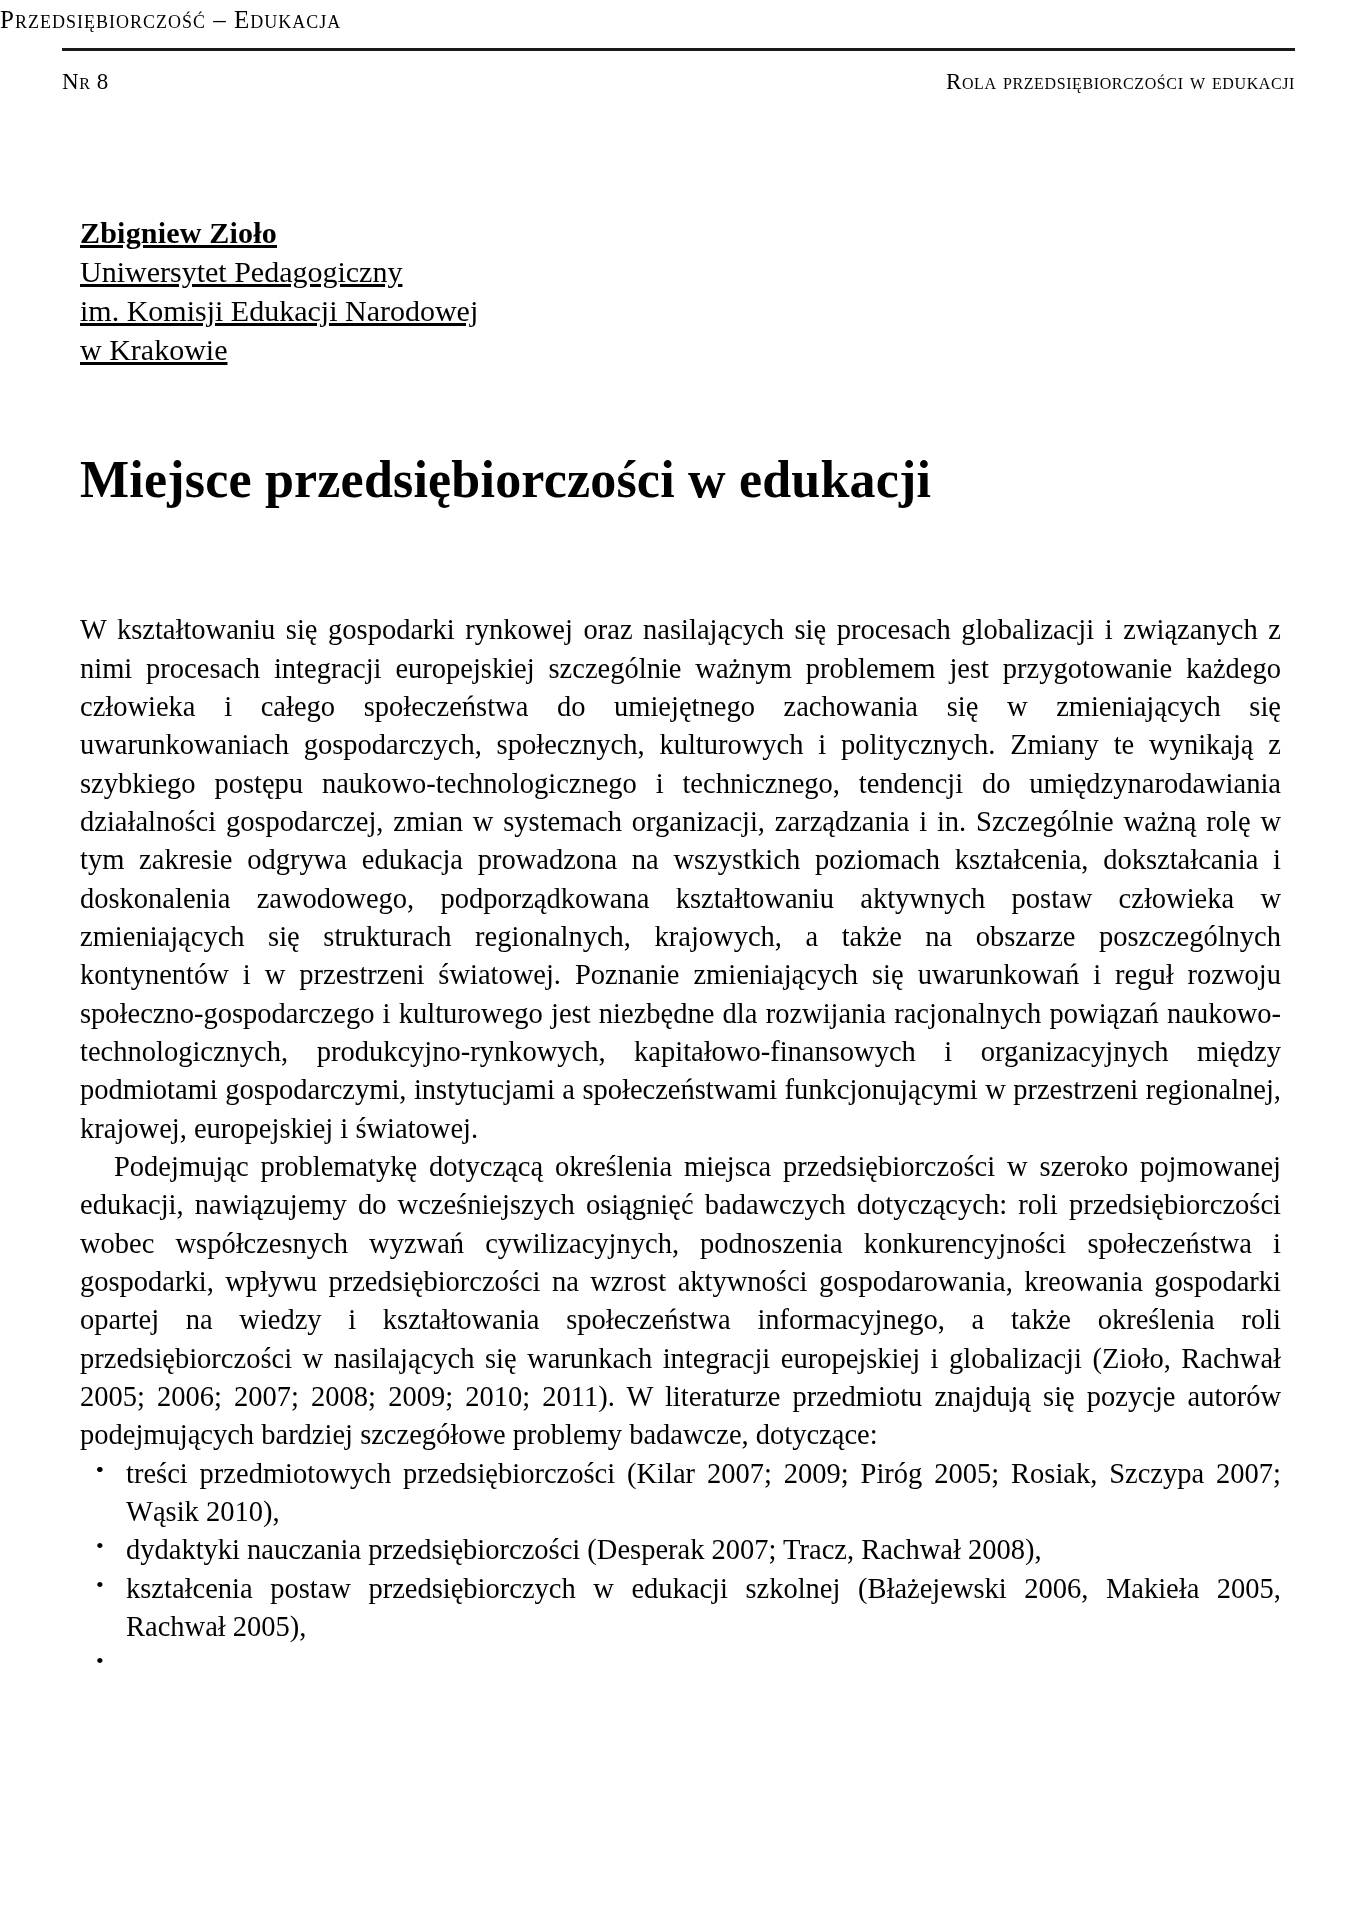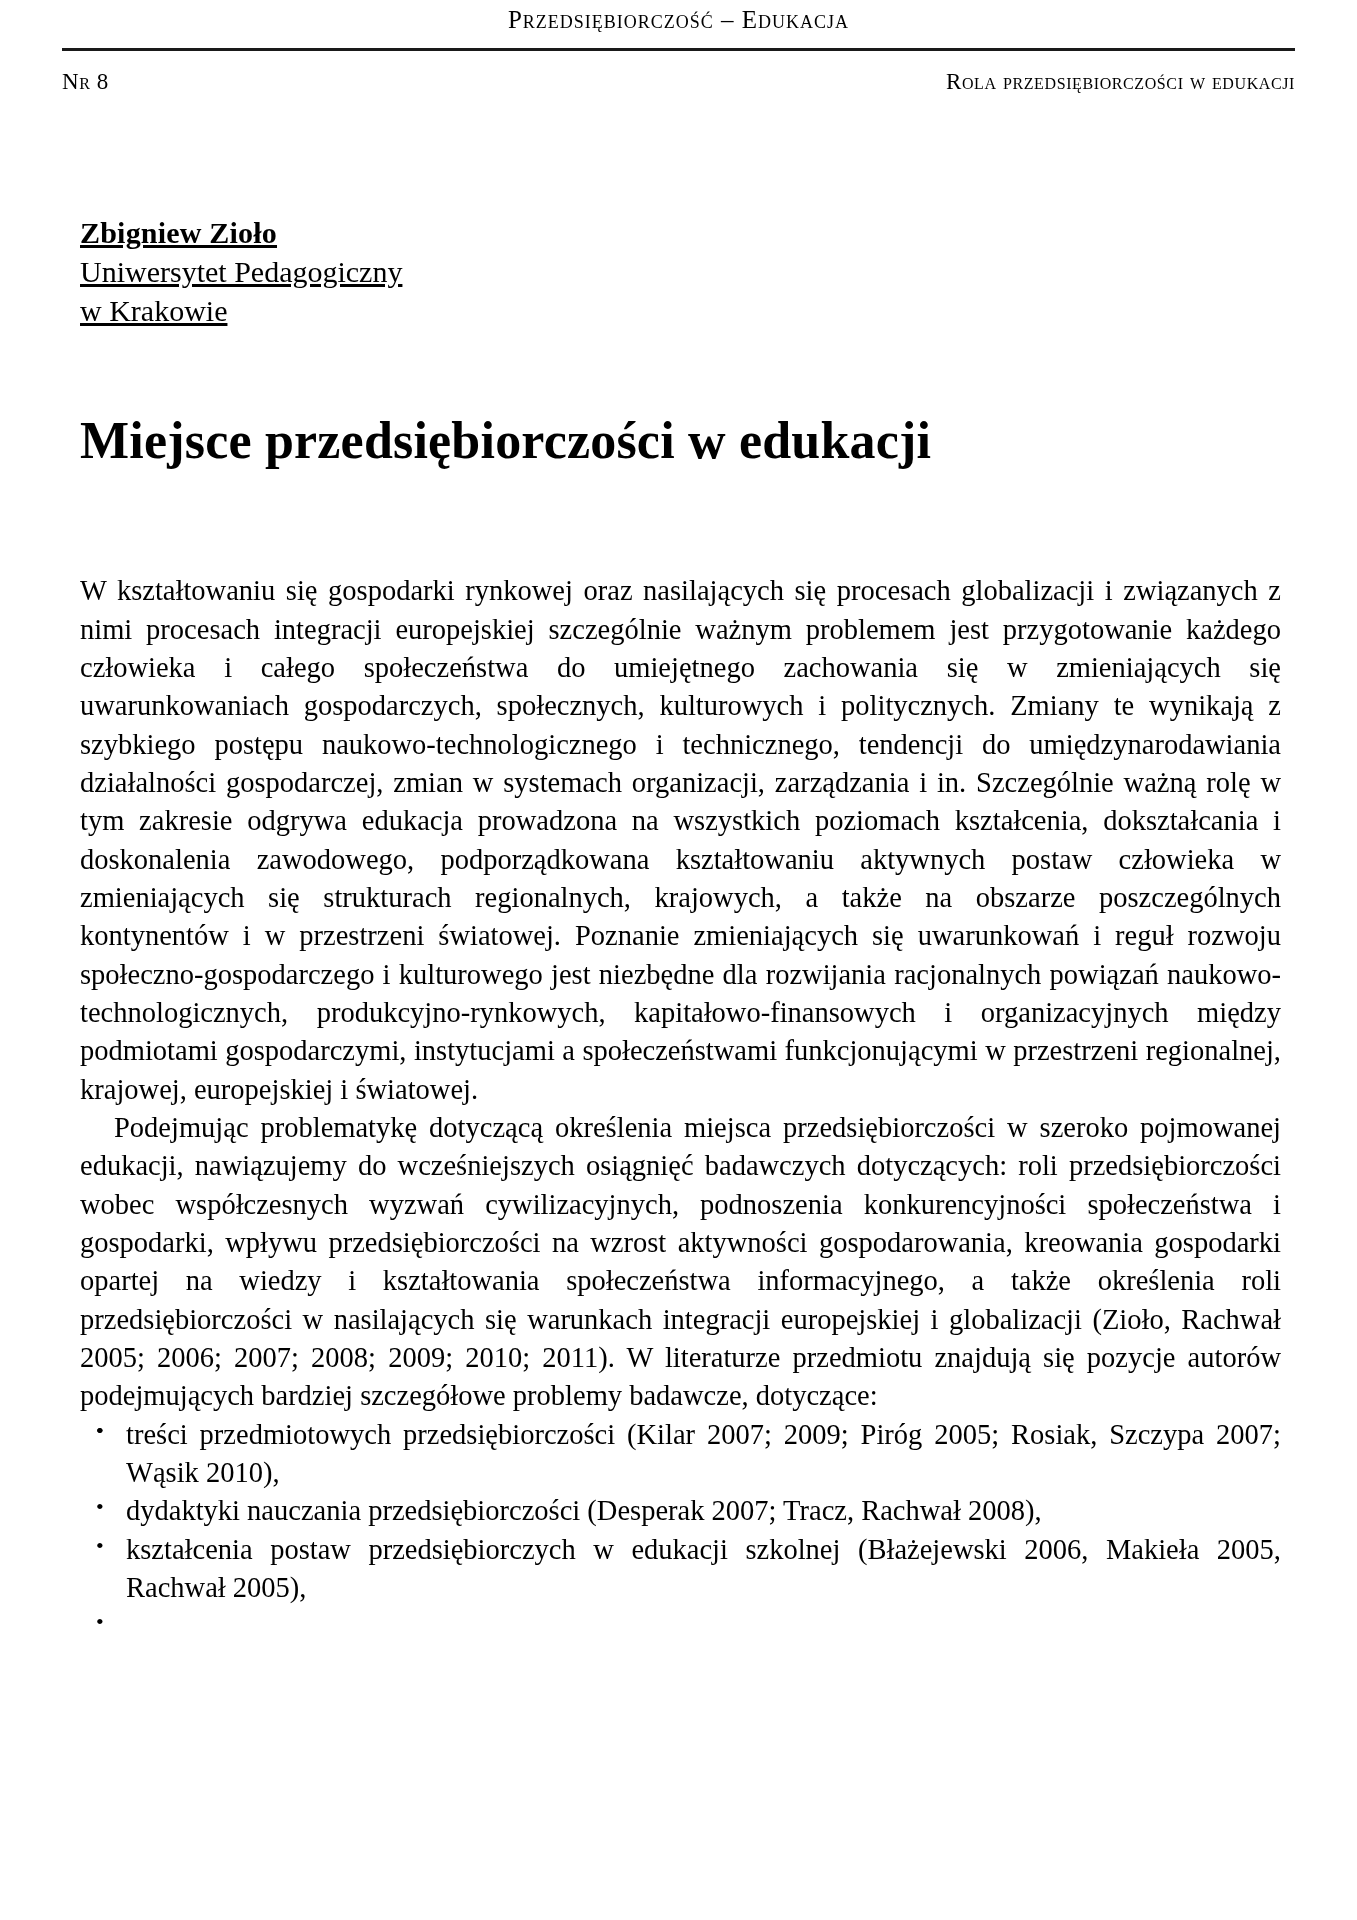--- a/index.html
+++ b/index.html
@@ -19,21 +19,21 @@
   .page {
     width: 1357px;
     height: 1920px;
     box-sizing: border-box;
     padding: 0;
     position: relative;
   }
 
   
   .running-head {
-    text-align: center;
+    text-align: left;
     font-size: 25px;
     letter-spacing: 1.0px;
     padding-top: 6px;
     font-variant: small-caps;
     font-family: "Liberation Serif", "DejaVu Serif", serif;
   }
   .rule {
     border: none;
     border-top: 3px solid #1a1a1a;
     margin: 14px 62px 0 62px;
@@ -124,20 +124,21 @@
   <hr class="rule">
 
   <div class="folio-row">
     <div class="folio-left">Nr 8</div>
     <div class="folio-right">Rola przedsiębiorczości w edukacji</div>
   </div>
 
   <div class="author-block">
     <div class="author-name">Zbigniew Zioło</div>
     <div class="author-affil">Uniwersytet Pedagogiczny</div>
+    <div class="author-affil">im. Komisji Edukacji Narodowej</div>
     <div class="author-affil">w Krakowie</div>
   </div>
 
   <h1 class="doc-title">Miejsce przedsiębiorczości w edukacji</h1>
 
   <div class="body-text">
     <p>W kształtowaniu się gospodarki rynkowej oraz nasilających się procesach globalizacji i związanych z nimi procesach integracji europejskiej szczególnie ważnym problemem jest przygotowanie każdego człowieka i całego społeczeństwa do umiejętnego zachowania się w zmieniających się uwarunkowaniach gospodarczych, społecznych, kulturowych i politycznych. Zmiany te wynikają z szybkiego postępu naukowo-technologicznego i technicznego, tendencji do umiędzynarodawiania działalności gospodarczej, zmian w systemach organizacji, zarządzania i in. Szczególnie ważną rolę w tym zakresie odgrywa edukacja prowadzona na wszystkich poziomach kształcenia, dokształcania i doskonalenia zawodowego, podporządkowana kształtowaniu aktywnych postaw człowieka w zmieniających się strukturach regionalnych, krajowych, a także na obszarze poszczególnych kontynentów i w przestrzeni światowej. Poznanie zmieniających się uwarunkowań i reguł rozwoju społeczno-gospodarczego i kulturowego jest niezbędne dla rozwijania racjonalnych powiązań naukowo-technologicznych, produkcyjno-rynkowych, kapitałowo-finansowych i organizacyjnych między podmiotami gospodarczymi, instytucjami a społeczeństwami funkcjonującymi w przestrzeni regionalnej, krajowej, europejskiej i światowej.</p>
     <p class="indent">Podejmując problematykę dotyczącą określenia miejsca przedsiębiorczości w szeroko pojmowanej edukacji, nawiązujemy do wcześniejszych osiągnięć badawczych dotyczących: roli przedsiębiorczości wobec współczesnych wyzwań cywilizacyjnych, podnoszenia konkurencyjności społeczeństwa i gospodarki, wpływu przedsiębiorczości na wzrost aktywności gospodarowania, kreowania gospodarki opartej na wiedzy i kształtowania społeczeństwa informacyjnego, a także określenia roli przedsiębiorczości w nasilających się warunkach integracji europejskiej i globalizacji (Zioło, Rachwał 2005; 2006; 2007; 2008; 2009; 2010; 2011). W literaturze przedmiotu znajdują się pozycje autorów podejmujących bardziej szczegółowe problemy badawcze, dotyczące:</p>
 
     <ul class="bullets">

